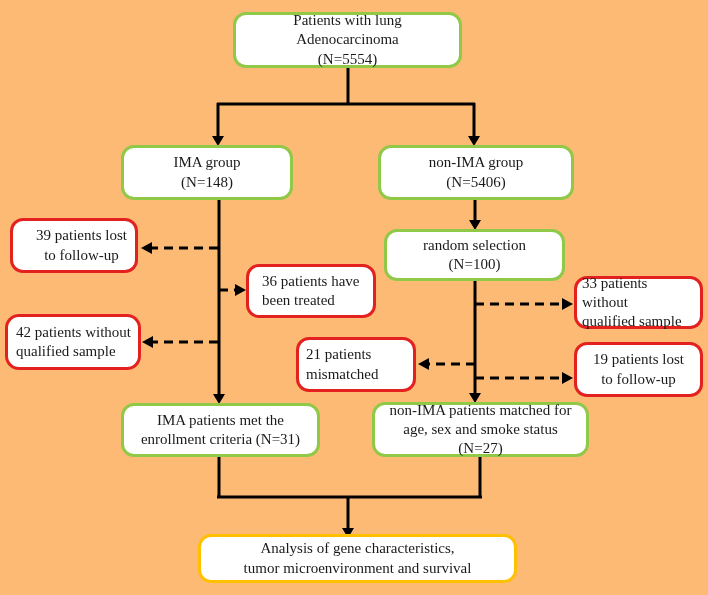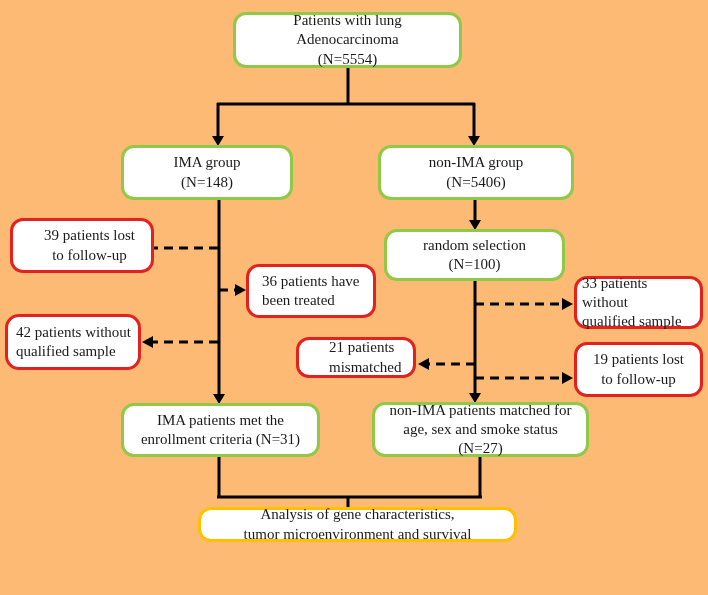--- a/index.html
+++ b/index.html
@@ -78,43 +78,43 @@
 
   <div class="box" style="left: 233px; top: 12px; width: 229px; height: 56px; border-color: rgb(144, 200, 72);">Patients with lung Adenocarcinoma
 (N=5554)</div>
 
   <div class="box" style="left: 121px; top: 145px; width: 172px; height: 55px; border-color: rgb(144, 200, 72);">IMA group
 (N=148)</div>
 
   <div class="box" style="left: 378px; top: 145px; width: 196px; height: 55px; border-color: rgb(144, 200, 72);">non-IMA group
 (N=5406)</div>
 
-  <div class="box" style="left: 10px; top: 218px; width: 144px; height: 55px; border-color: rgb(227, 34, 32); padding-left: 21px;">39 patients lost
+  <div class="box" style="left: 10px; top: 218px; width: 128px; height: 55px; border-color: rgb(227, 34, 32); padding-left: 21px;">39 patients lost
 to follow-up</div>
 
   <div class="box left" style="left: 246px; top: 264px; width: 130px; height: 54px; padding-left: 13px; border-color: rgb(227, 34, 32);">36 patients have
 been treated</div>
 
   <div class="box left" style="left: 5px; top: 314px; width: 136px; height: 56px; padding-left: 8px; border-color: rgb(227, 34, 32); border-radius: 14px;">42 patients without
 qualified sample</div>
 
   <div class="box" style="left: 384px; top: 229px; width: 181px; height: 52px; border-color: rgb(144, 200, 72);">random selection
 (N=100)</div>
 
   <div class="box left" style="left: 574px; top: 276px; width: 129px; height: 53px; padding-left: 5px; border-color: rgb(227, 34, 32);">33 patients without
 qualified sample</div>
 
-  <div class="box left" style="left: 296px; top: 337px; width: 120px; height: 41px; padding-left: 30px; border-color: rgb(227, 34, 32);">21 patients
+  <div class="box left" style="left: 296px; top: 337px; width: 120px; height: 55px; padding-left: 7px; border-color: rgb(227, 34, 32);">21 patients
 mismatched</div>
 
   <div class="box" style="left: 574px; top: 342px; width: 129px; height: 55px; border-color: rgb(227, 34, 32);">19 patients lost
 to follow-up</div>
 
   <div class="box" style="left: 121px; top: 403px; width: 199px; height: 54px; border-color: rgb(144, 200, 72); font-family: Liberation Serif, serif;">IMA patients met the
 enrollment criteria (N=31)</div>
 
   <div class="box" style="left: 372px; top: 402px; width: 217px; height: 55px; border-color: rgb(144, 200, 72);">non-IMA patients matched for
 age, sex and smoke status (N=27)</div>
 
-  <div class="box" style="left: 198px; top: 507px; width: 319px; height: 35px; border-color: rgb(255, 192, 0);">Analysis of gene characteristics,
+  <div class="box" style="left: 198px; top: 534px; width: 319px; height: 49px; border-color: rgb(255, 192, 0);">Analysis of gene characteristics,
 tumor microenvironment and survival</div>
 
 </div>
 
 </body></html>

